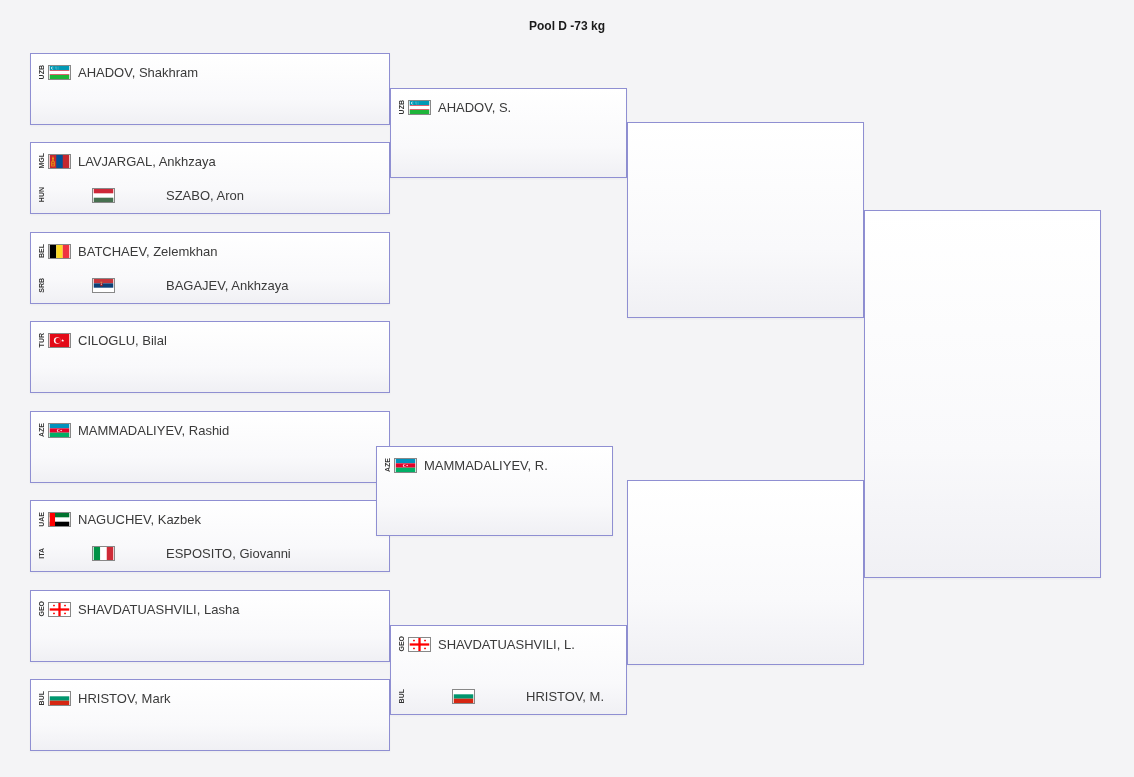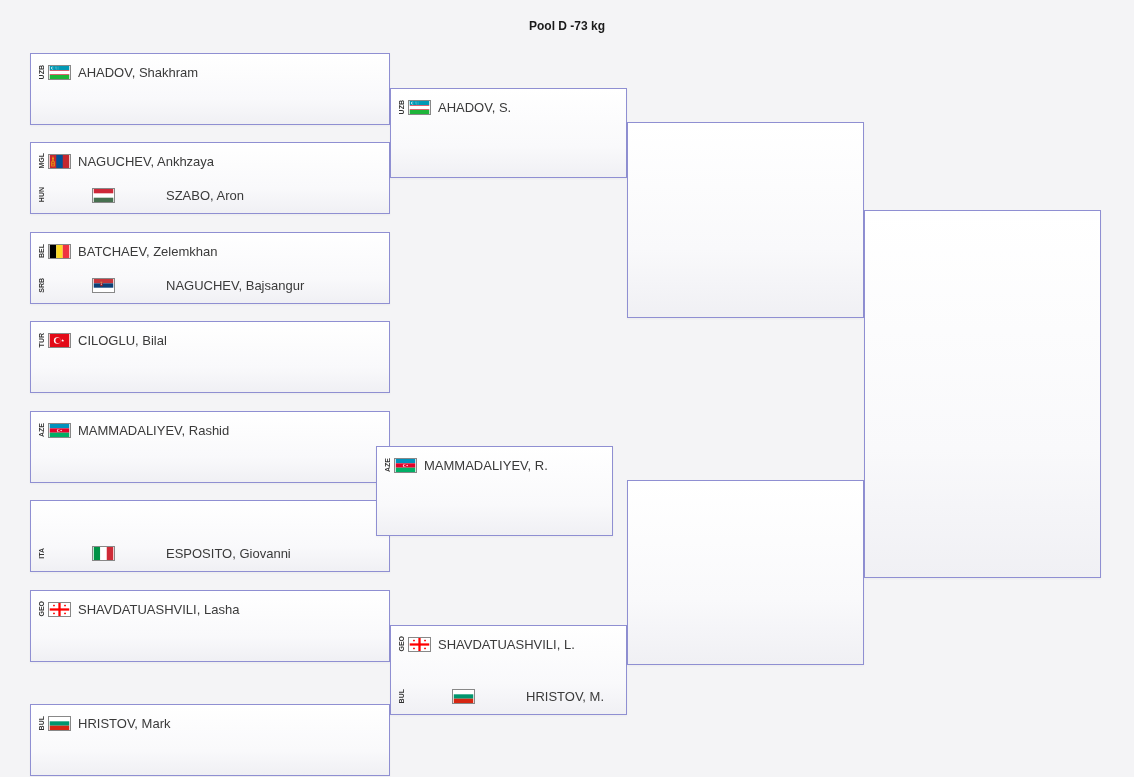--- a/index.html
+++ b/index.html
@@ -118,21 +118,21 @@
               <circle cx="4" cy="4.7" r="1.1"></circle>
               <path d="M2.7 6.3 a1.4 1.4 0 0 0 2.6 0 z"></path>
               <rect x="2.1" y="7.8" width="0.8" height="6.2"></rect>
               <rect x="5.1" y="7.8" width="0.8" height="6.2"></rect>
               <rect x="3.1" y="7.8" width="1.8" height="0.9"></rect>
               <rect x="3.1" y="13.1" width="1.8" height="0.9"></rect>
               <polygon points="4,9.3 3.1,11.3 4.9,11.3"></polygon>
             </g>
           </svg>
         </span>
-      <span class="pname">NAGUCHEV, Ankhzaya</span>
+      <span class="pname">LAVJARGAL, Ankhzaya</span>
     </div>
     <div class="slot bottom entry">
       <span class="ccode">HUN</span>
       <span class="flag">
           <svg viewBox="0 0 24 16">
             <rect width="24" height="16" fill="#fff"></rect>
             <rect width="24" height="5.3" fill="#ce2939"></rect>
             <rect y="10.7" width="24" height="5.3" fill="#477050"></rect>
           </svg>
         </span>
@@ -157,21 +157,21 @@
       <span class="flag">
           <svg viewBox="0 0 24 16">
             <rect width="24" height="16" fill="#fff"></rect>
             <rect width="24" height="5.3" fill="#c6363c"></rect>
             <rect y="5.3" width="24" height="5.4" fill="#0c4076"></rect>
             <rect x="7.8" y="4.3" width="3.2" height="4.6" rx="1.1" fill="#a41e22"></rect>
             <rect x="8.3" y="3.5" width="2.2" height="0.9" fill="#e6c65c"></rect>
             <circle cx="9.4" cy="6.2" r="0.8" fill="#efefef"></circle>
           </svg>
         </span>
-      <span class="pname">NAGUCHEV, Bajsangur</span>
+      <span class="pname">BAGAJEV, Ankhzaya</span>
     </div>
   </div>
 
   <div class="box" style="left:30px; top:321px; width:360px; height:72px;">
     <div class="slot top entry">
       <span class="ccode">TUR</span>
       <span class="flag">
           <svg viewBox="0 0 24 16">
             <rect width="24" height="16" fill="#e30a17"></rect>
             <circle cx="9.2" cy="8" r="4.1" fill="#fff"></circle>
@@ -194,20 +194,32 @@
             <circle cx="10.8" cy="8" r="1.9" fill="#fff"></circle>
             <circle cx="11.5" cy="8" r="1.55" fill="#e4002b"></circle>
             <circle cx="14" cy="8" r="0.85" fill="#fff"></circle>
           </svg>
         </span>
       <span class="pname">MAMMADALIYEV, Rashid</span>
     </div>
   </div>
 
   <div class="box" style="left:30px; top:500px; width:360px; height:72px;">
+    <div class="slot top entry">
+      <span class="ccode">UAE</span>
+      <span class="flag">
+          <svg viewBox="0 0 24 16">
+            <rect width="24" height="16" fill="#fff"></rect>
+            <rect width="24" height="5.3" fill="#00732f"></rect>
+            <rect y="10.7" width="24" height="5.3" fill="#000"></rect>
+            <rect width="6.5" height="16" fill="#fe0000"></rect>
+          </svg>
+        </span>
+      <span class="pname">NAGUCHEV, Kazbek</span>
+    </div>
     <div class="slot bottom entry">
       <span class="ccode">ITA</span>
       <span class="flag">
           <svg viewBox="0 0 24 16">
             <rect width="8" height="16" fill="#009246"></rect>
             <rect x="8" width="8" height="16" fill="#fff"></rect>
             <rect x="16" width="8" height="16" fill="#ce2b37"></rect>
           </svg>
         </span>
       <span class="pname">ESPOSITO, Giovanni</span>
@@ -231,21 +243,21 @@
               <rect x="4.7" y="11.6" width="1" height="2.4"></rect>
               <rect x="17.6" y="12.3" width="2.4" height="1"></rect>
               <rect x="18.3" y="11.6" width="1" height="2.4"></rect>
             </g>
           </svg>
         </span>
       <span class="pname">SHAVDATUASHVILI, Lasha</span>
     </div>
   </div>
 
-  <div class="box" style="left:30px; top:704px; width:360px; height:72px;">
+  <div class="box" style="left:30px; top:679px; width:360px; height:72px;">
     <div class="slot top entry">
       <span class="ccode">BUL</span>
       <span class="flag">
           <svg viewBox="0 0 24 16">
             <rect width="24" height="16" fill="#fff"></rect>
             <rect y="5.3" width="24" height="5.4" fill="#00966e"></rect>
             <rect y="10.7" width="24" height="5.3" fill="#d62612"></rect>
           </svg>
         </span>
       <span class="pname">HRISTOV, Mark</span>

